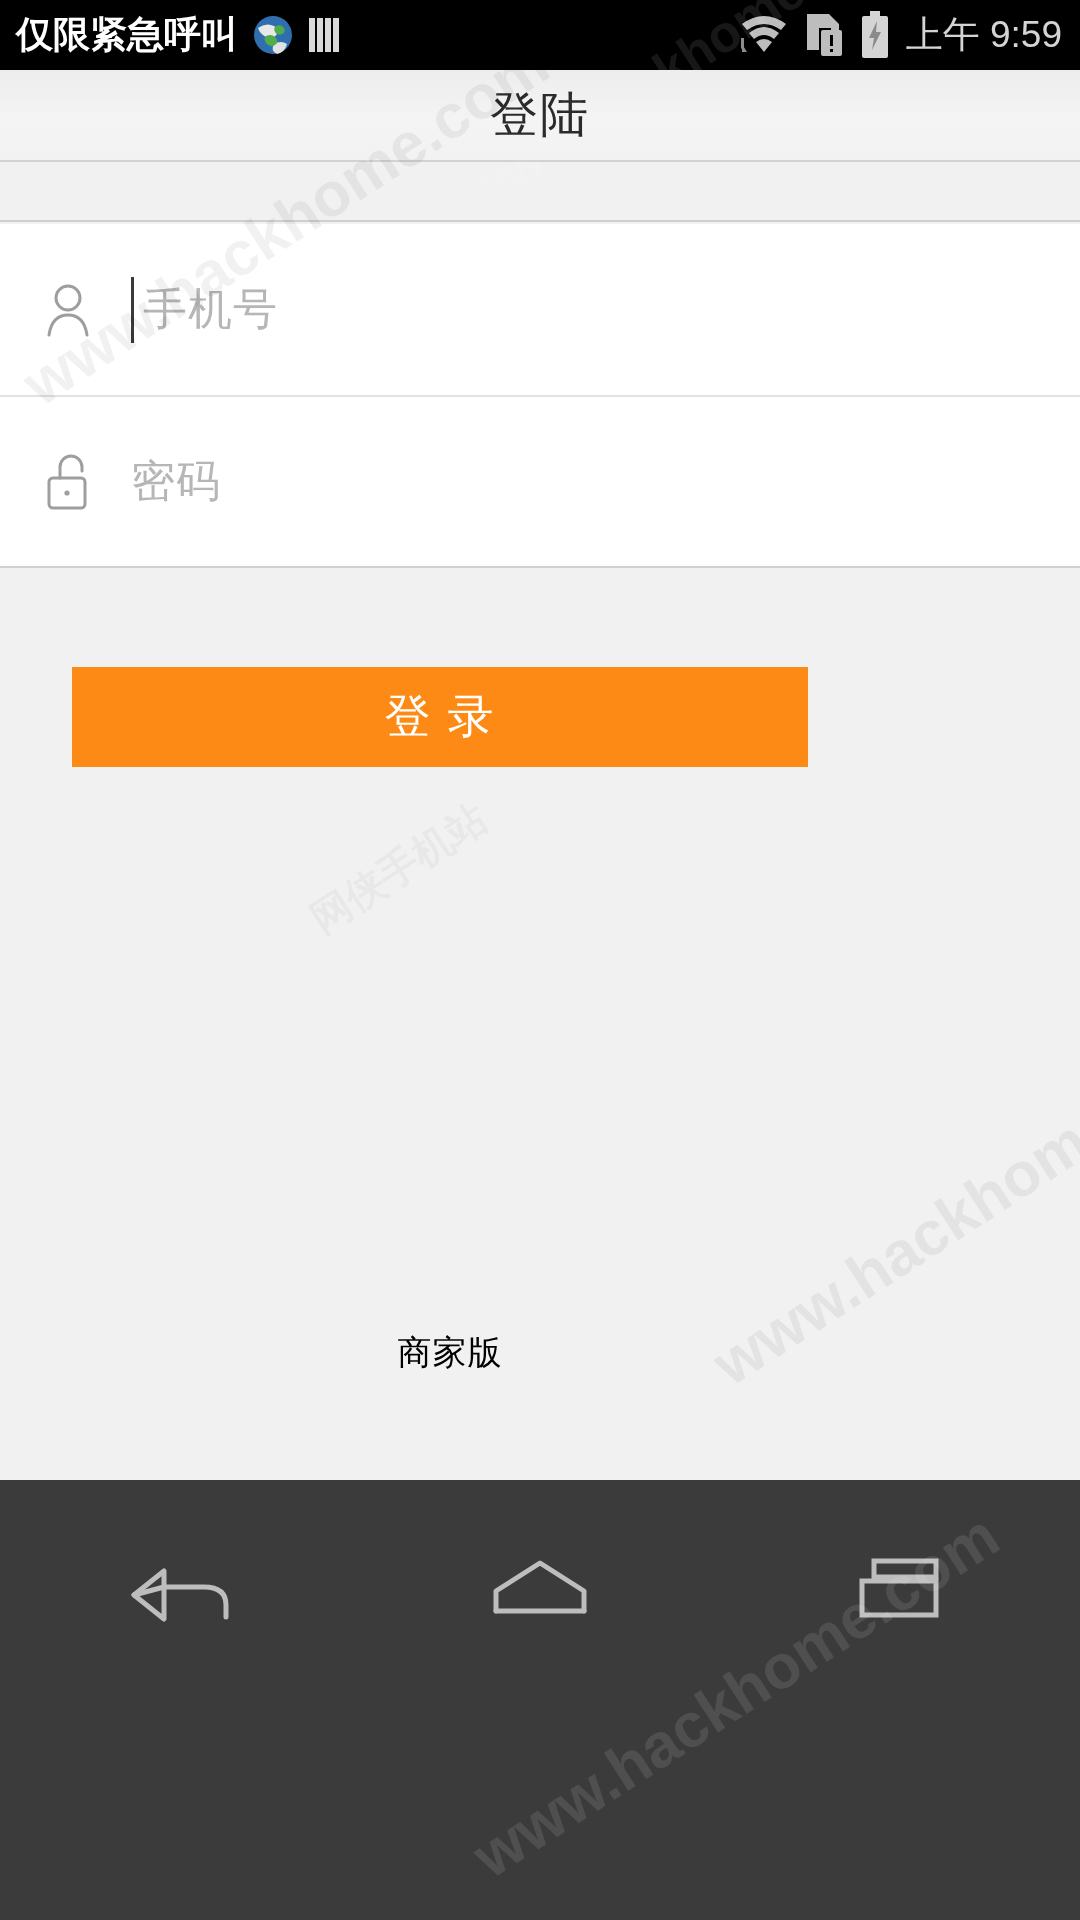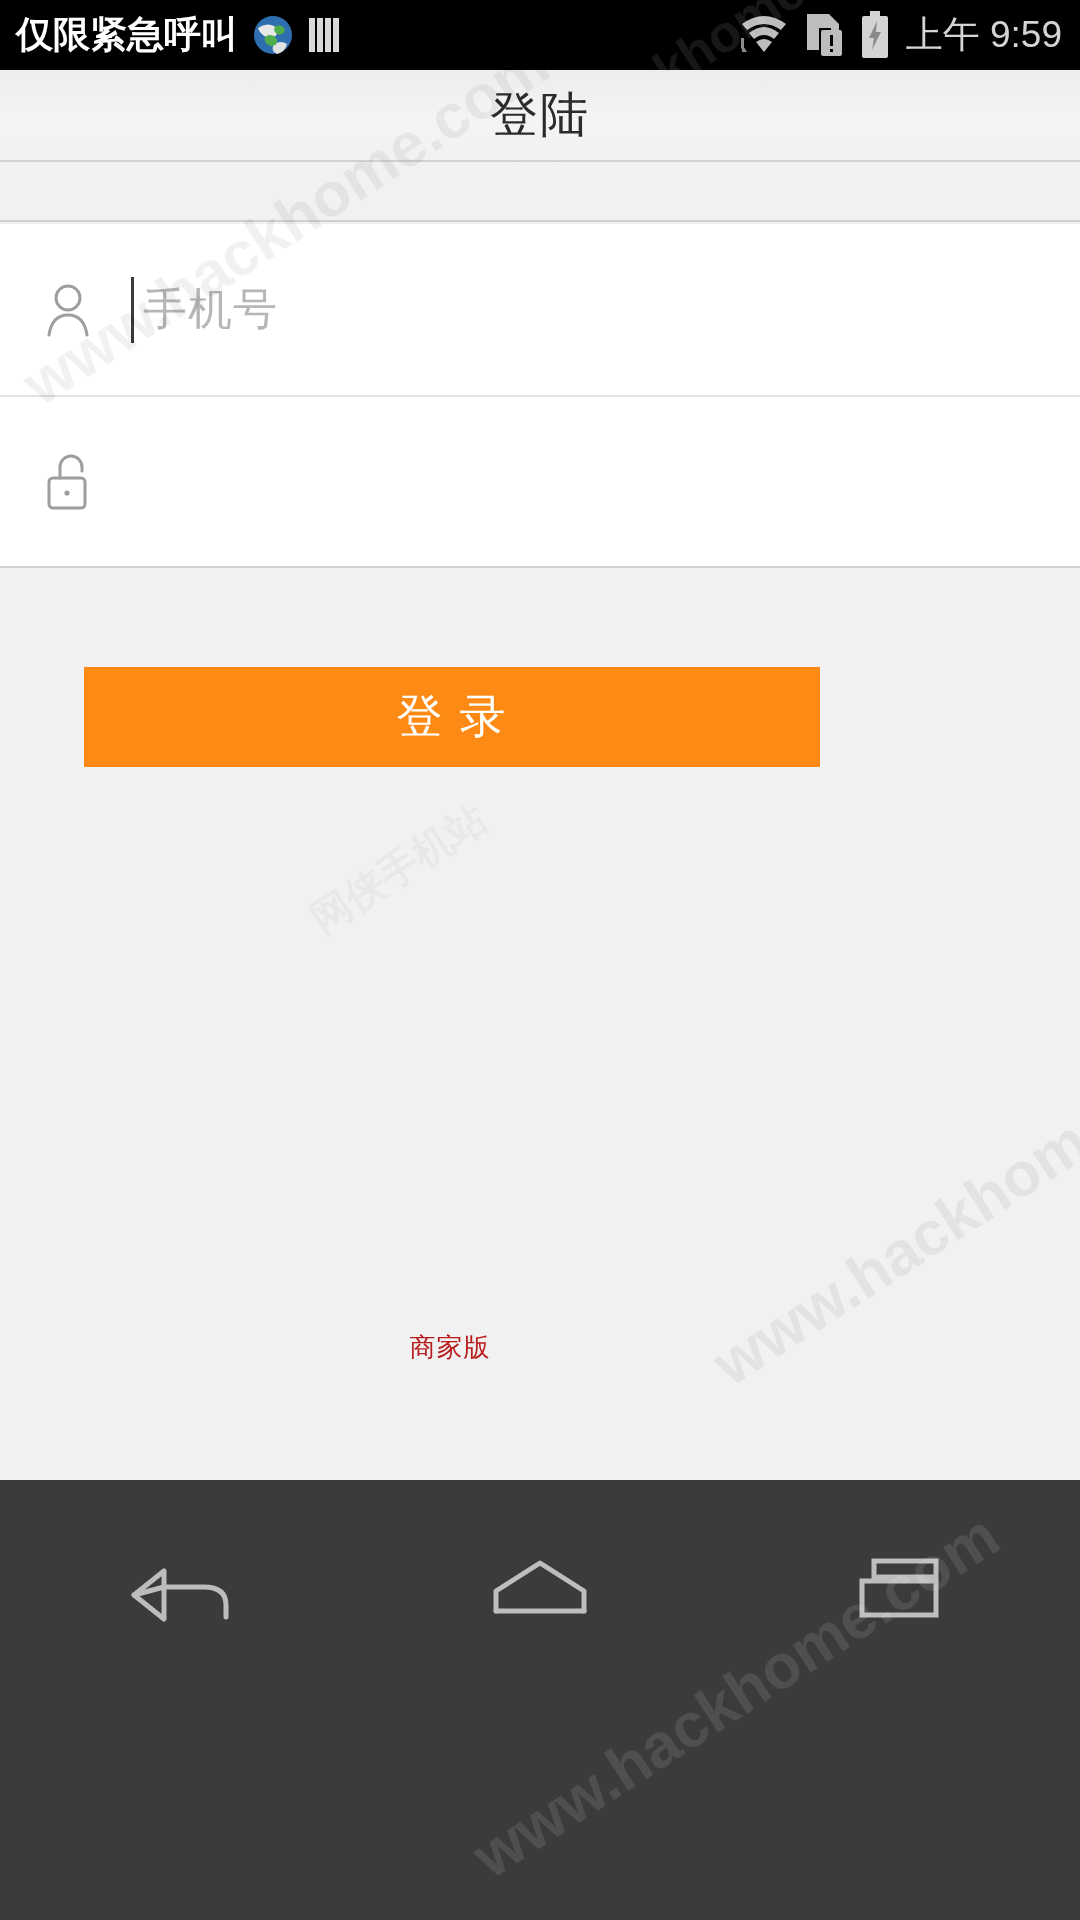--- a/index.html
+++ b/index.html
@@ -142,21 +142,21 @@
     color: #b6b6b6;
     font-size: 44px;
     letter-spacing: 1px;
     padding-left: 12px;
   }
   .field-placeholder.no-caret { padding-left: 0; }
 
   
   .login-button {
     position: absolute;
-    left: 84px;
+    left: 72px;
     top: 667px;
     width: 736px;
     height: 100px;
     background: #fc8a14;
     border: none;
     display: flex;
     align-items: center;
     justify-content: center;
     cursor: pointer;
     padding: 0;
@@ -167,22 +167,22 @@
     letter-spacing: 2px;
   }
 
   
   .footer-label {
     position: absolute;
     left: 0;
     top: 1330px;
     width: 900px;
     text-align: center;
-    color: #b91c1c;
-    font-size: 26px;
+    color: #000000;
+    font-size: 34px;
     letter-spacing: 1px;
   }
 
   
   .nav-bar {
     position: absolute;
     left: 0;
     top: 1480px;
     width: 1080px;
     height: 440px;
@@ -325,20 +325,23 @@
     </div>
 
     <div class="field-row">
       <span class="field-icon">
         <svg width="58" height="62" viewBox="0 0 58 62">
           <path d="M17 27 V16 a11 11 0 0 1 22 0 v4" fill="none" stroke="#9e9e9e" stroke-width="3" stroke-linecap="round"></path>
           <rect x="6" y="27" width="36" height="30" rx="4" fill="none" stroke="#9e9e9e" stroke-width="3"></rect>
           <circle cx="24" cy="42" r="2.6" fill="#9e9e9e"></circle>
         </svg>
       </span>
+      <div class="field-input-wrap">
+        <span class="field-placeholder no-caret">密码</span>
+      </div>
     </div>
 
   </div>
 
   <button class="login-button">
     <span class="login-button-label">登 录</span>
   </button>
 
   <div class="footer-label">商家版</div>
 

